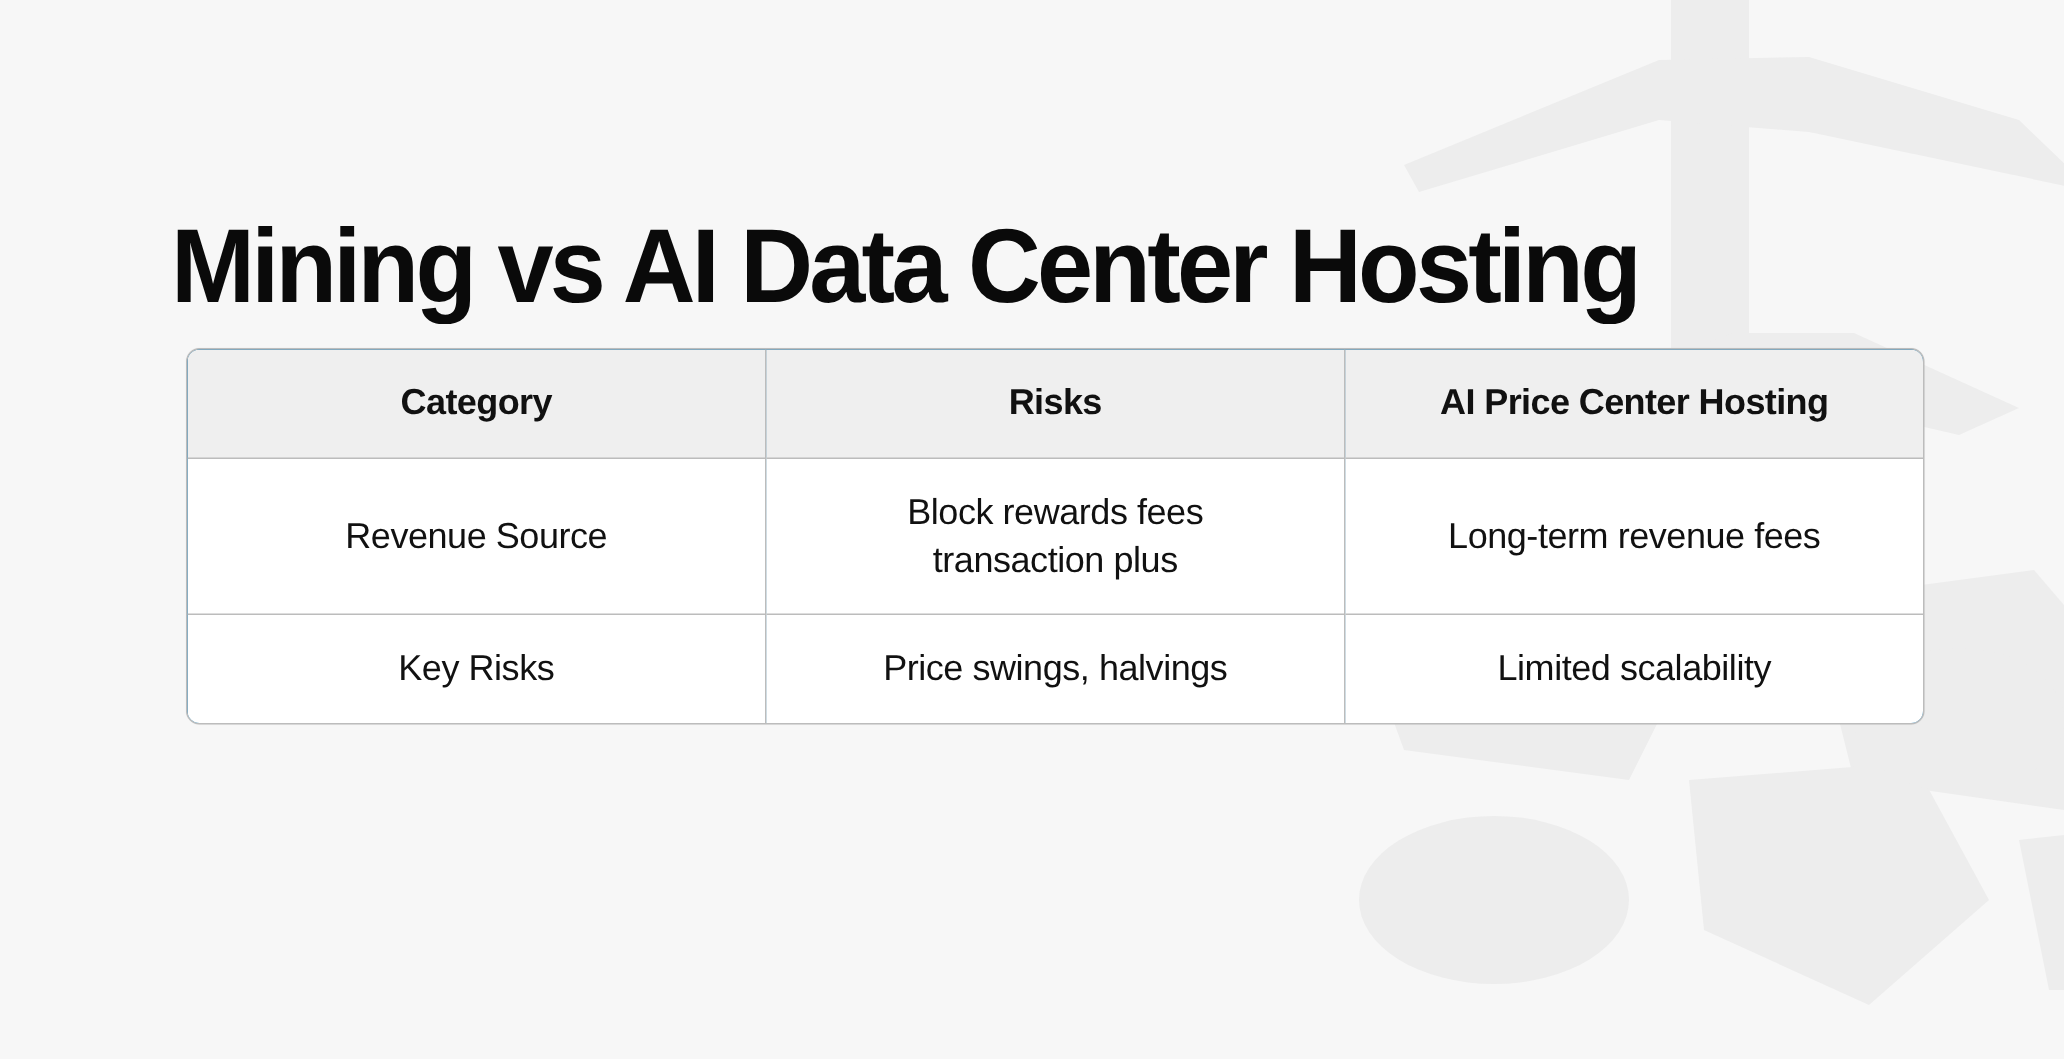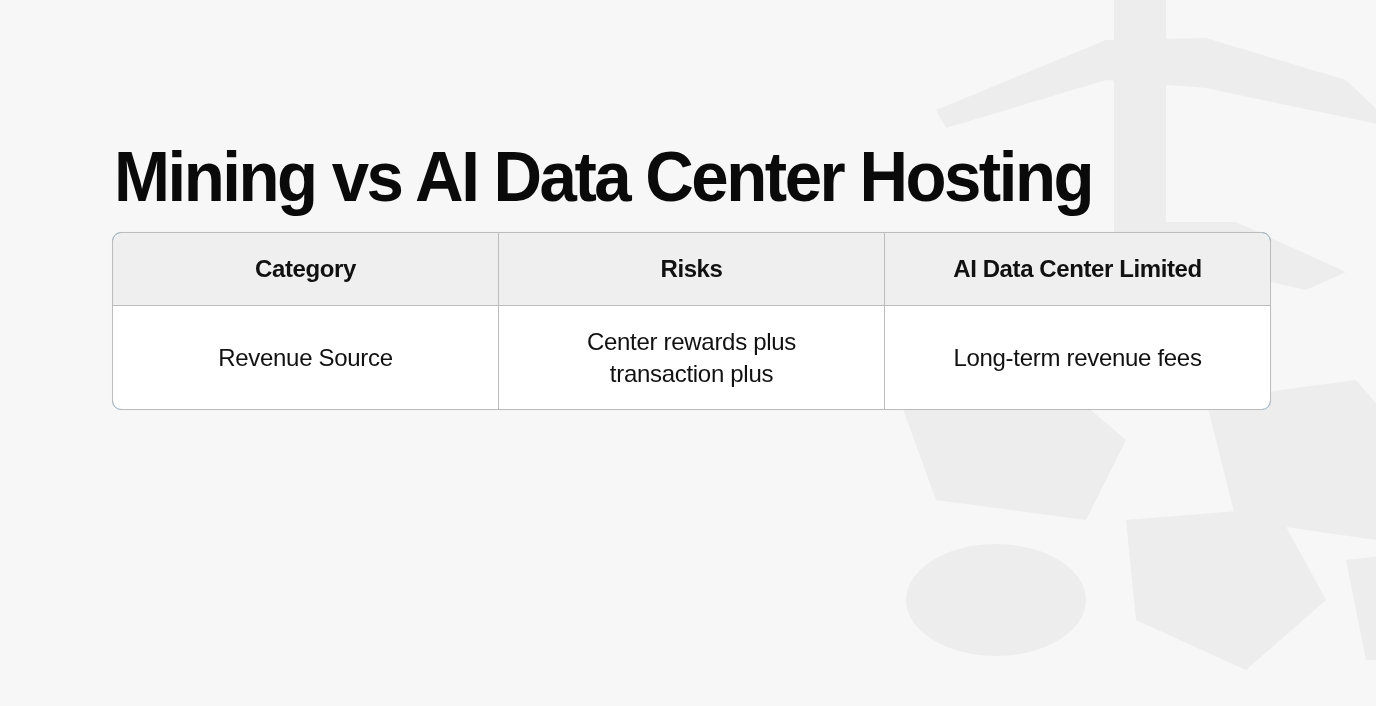--- a/index.html
+++ b/index.html
@@ -77,20 +77,21 @@
   table.cmp {
     border-collapse: separate;
     border-spacing: 0;
     width: 100%;
     table-layout: fixed;
     background: #0369a1;
     border: 1px solid #bcbcbc;
     border-radius: 9px;
     overflow: hidden;
     box-shadow: 0 0 0 0.5px rgba(0,0,0,0.02);
+    margin-left: 12px;
   }
   table.cmp col.c-cat   { width: 386px; }
   table.cmp col.c-min   { width: 386px; }
   table.cmp col.c-ai    { width: 385px; }
 
   table.cmp th,
   table.cmp td {
     text-align: center;
     vertical-align: middle;
     color: #111111;
@@ -152,34 +153,39 @@
     <table class="cmp">
       <colgroup>
         <col class="c-cat">
         <col class="c-min">
         <col class="c-ai">
       </colgroup>
       <thead>
         <tr>
           <th>Category</th>
           <th>Risks</th>
-          <th>AI Data Center Limited</th>
+          <th>AI Price Center Hosting</th>
         </tr>
       </thead>
       <tbody>
 
 
         <tr class="r-tall">
           <td>Revenue Source</td>
           <td>
-            <span class="cell-multiline">Center rewards plus</span>
+            <span class="cell-multiline">Block rewards fees</span>
             <span class="cell-multiline">transaction plus</span>
           </td>
           <td>Long-term revenue fees</td>
         </tr>
 
 
+        <tr class="r-short">
+          <td>Key Risks</td>
+          <td>Price swings, halvings</td>
+          <td>Limited scalability</td>
+        </tr>
 
       </tbody>
     </table>
   </div>
 
 </div>
 
 </body></html>

